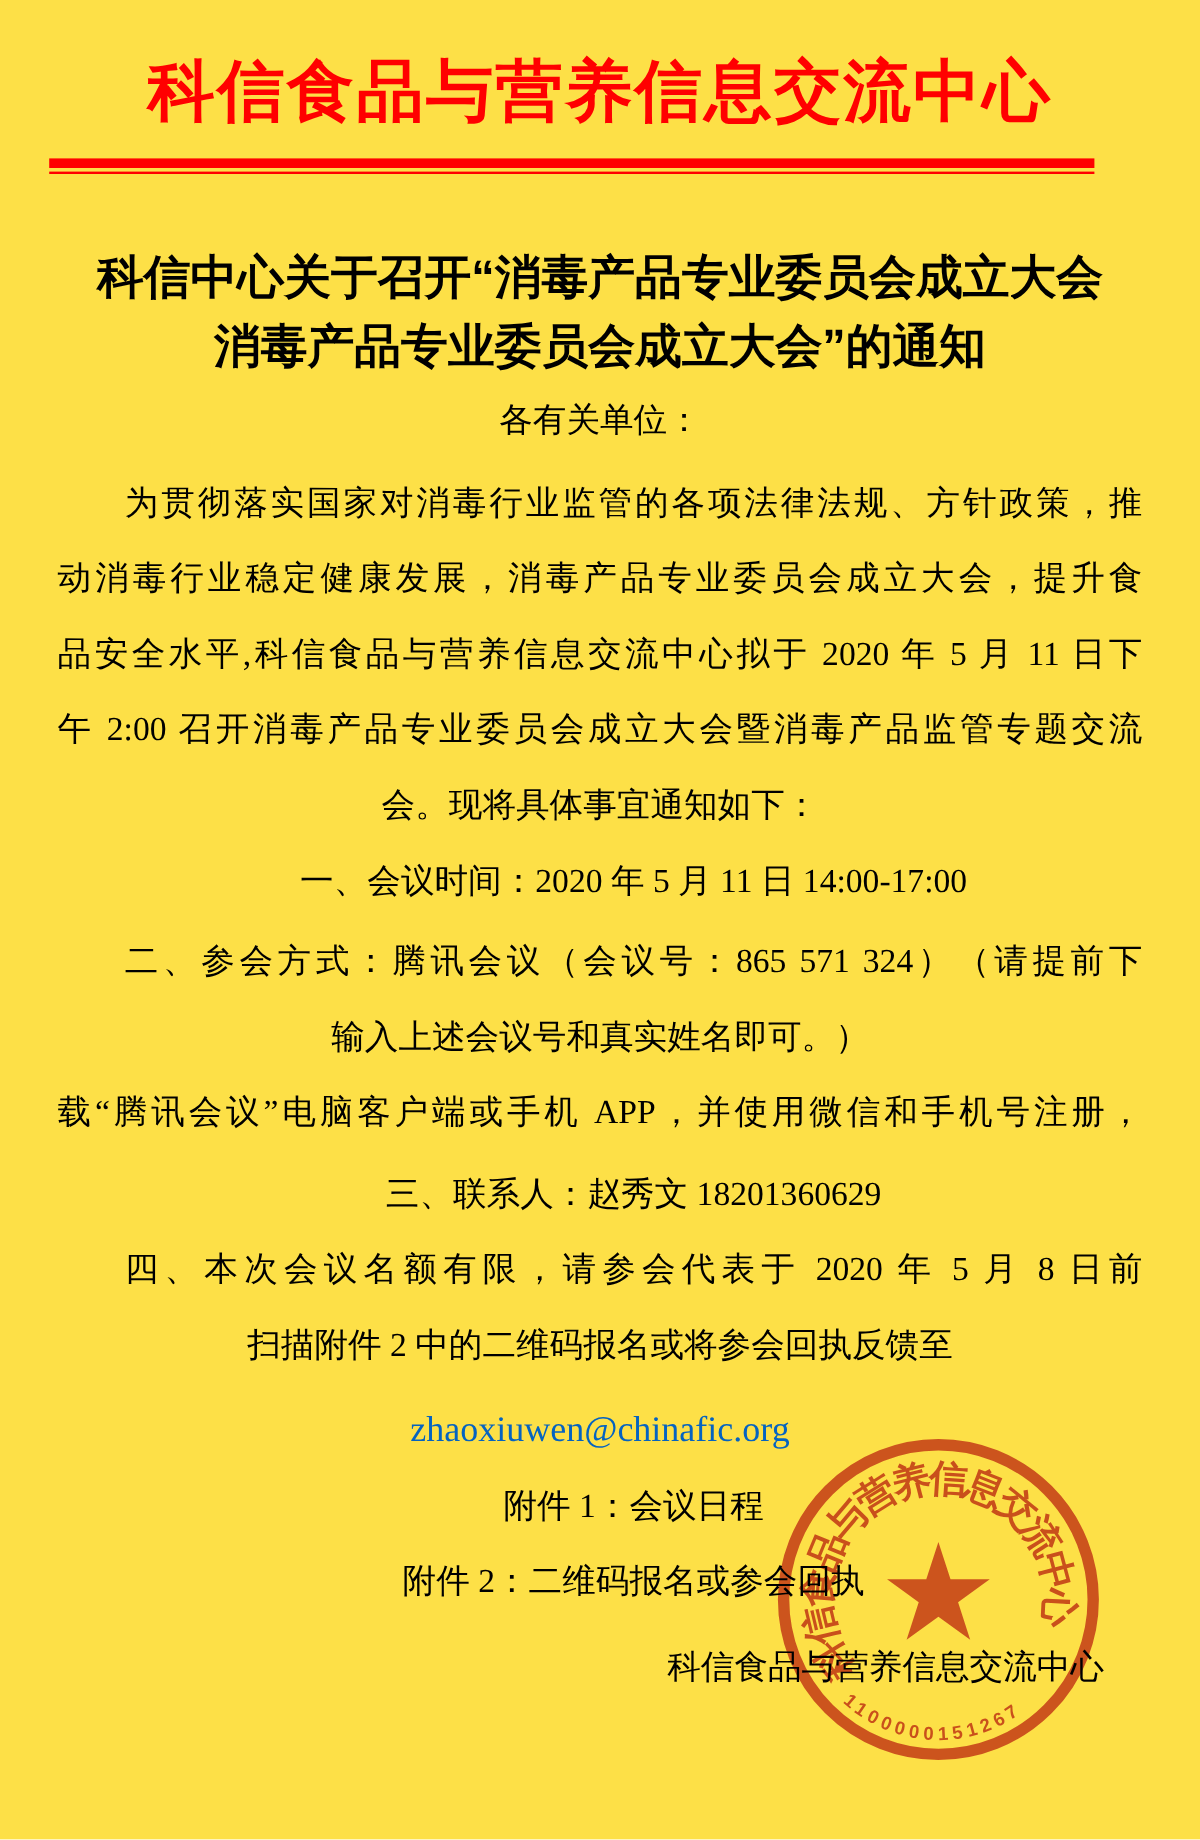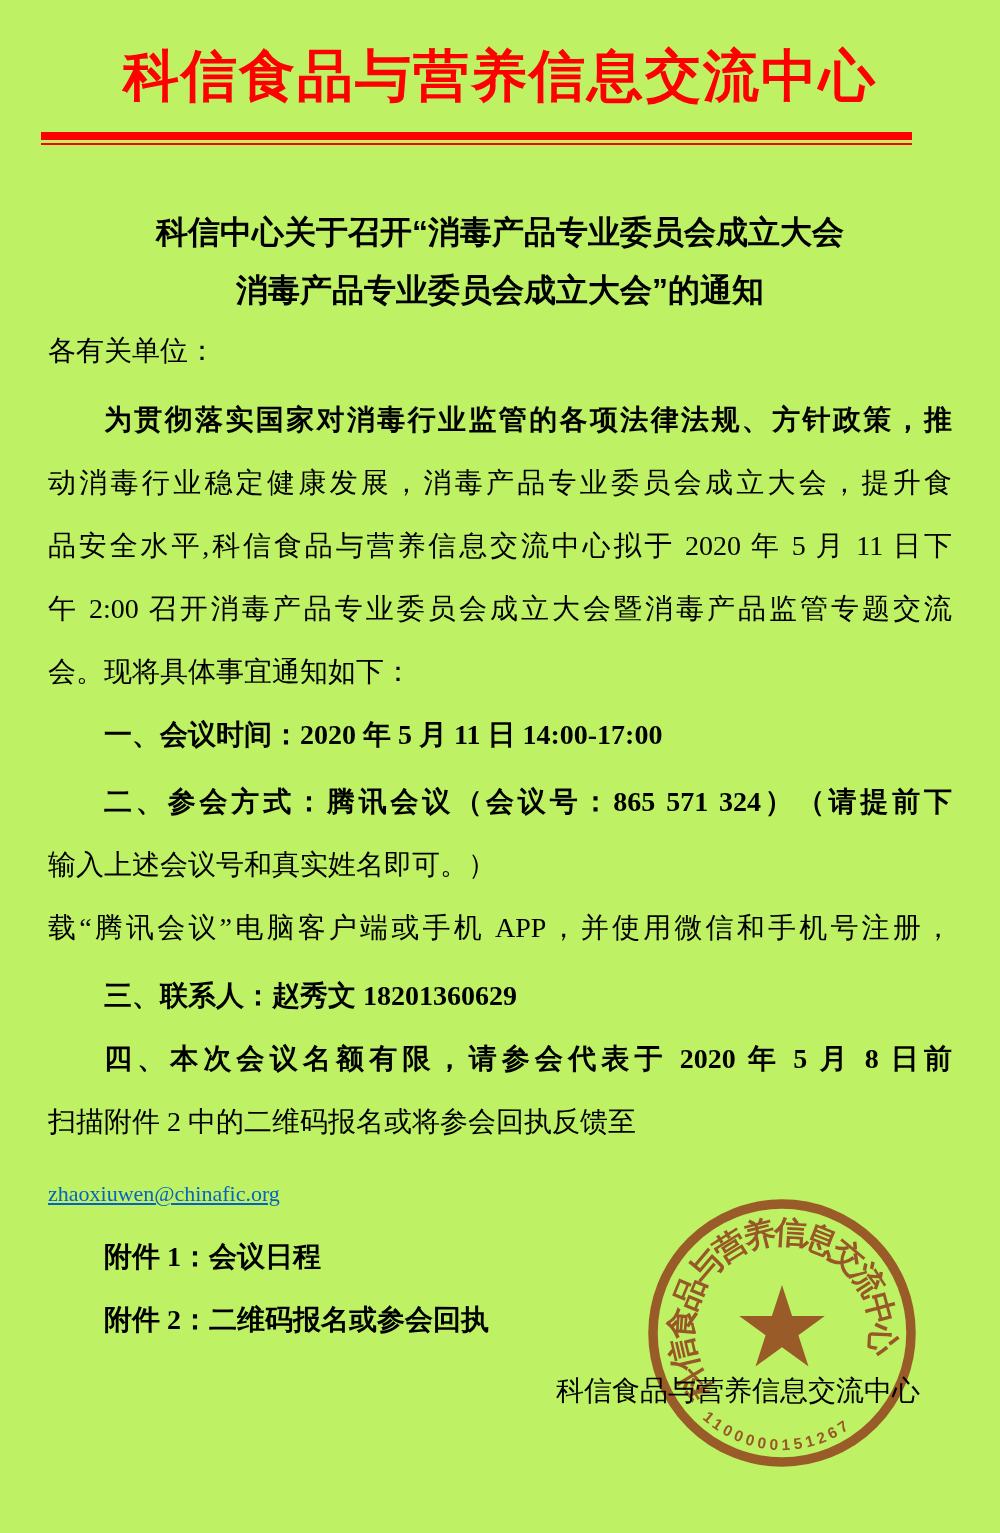--- a/index.html
+++ b/index.html
@@ -5,21 +5,21 @@
   :root{
     --red:#ff0000;
     --link:#0563c1;
     --seal:#c13a40;
   }
   *{margin:0;padding:0;box-sizing:border-box;}
   html,body{background:#ffffff;}
   .page{
     position:relative;
     width:1000px;height:1533px;
-    background:#bef264;
+    background:#fde047;
     overflow:hidden;
     font-family:"Liberation Serif","DejaVu Serif",serif;
     color:#000;
   }
   
   .letterhead{
     padding-top:48px;
     text-align:center;
     font-family:"Liberation Sans","DejaVu Sans",sans-serif;
     font-weight:bold;
@@ -31,44 +31,43 @@
   }
   .rule{margin:28px 88px 0 41px;}
   .rule-thick{height:8px;background:var(--red);}
   .rule-thin{height:2px;background:var(--red);margin-top:3px;}
   
   .doc-title{
     margin-top:58px;
     text-align:center;
     font-family:"Liberation Sans","DejaVu Sans",sans-serif;
     font-weight:bold;
-    font-size:32px;
+    font-size:39px;
     line-height:58px;
     white-space:nowrap;
   }
   
   .body{
     margin:0 48px;
     font-size:28px;
     line-height:63px;
   }
   .ln{min-height:63px;}
   .j{text-align:justify;text-align-last:justify;}
-  .l{text-align:left;white-space:nowrap;}
+  .l{text-align:center;white-space:nowrap;}
   .r{text-align:right;padding-right:32px;white-space:nowrap;}
-  .i{text-indent:2em;font-weight:bold;}
+  .i{text-indent:2em;}
   .m4{margin-top:4px;}
   .m5{margin-top:5px;}
   .m6{margin-top:6px;}
   .m7{margin-top:7px;}
   .m8{margin-top:8px;}
   .email{
     color:var(--link);
-    text-decoration:underline;
-    font-size:22px;
+    font-size:30px;
     cursor:pointer;
   }
   
   .stamp{
     position:absolute;
     left:646px;top:1197px;
     width:272px;height:272px;
     mix-blend-mode:multiply;
     opacity:0.92;
     filter:blur(0.4px);

